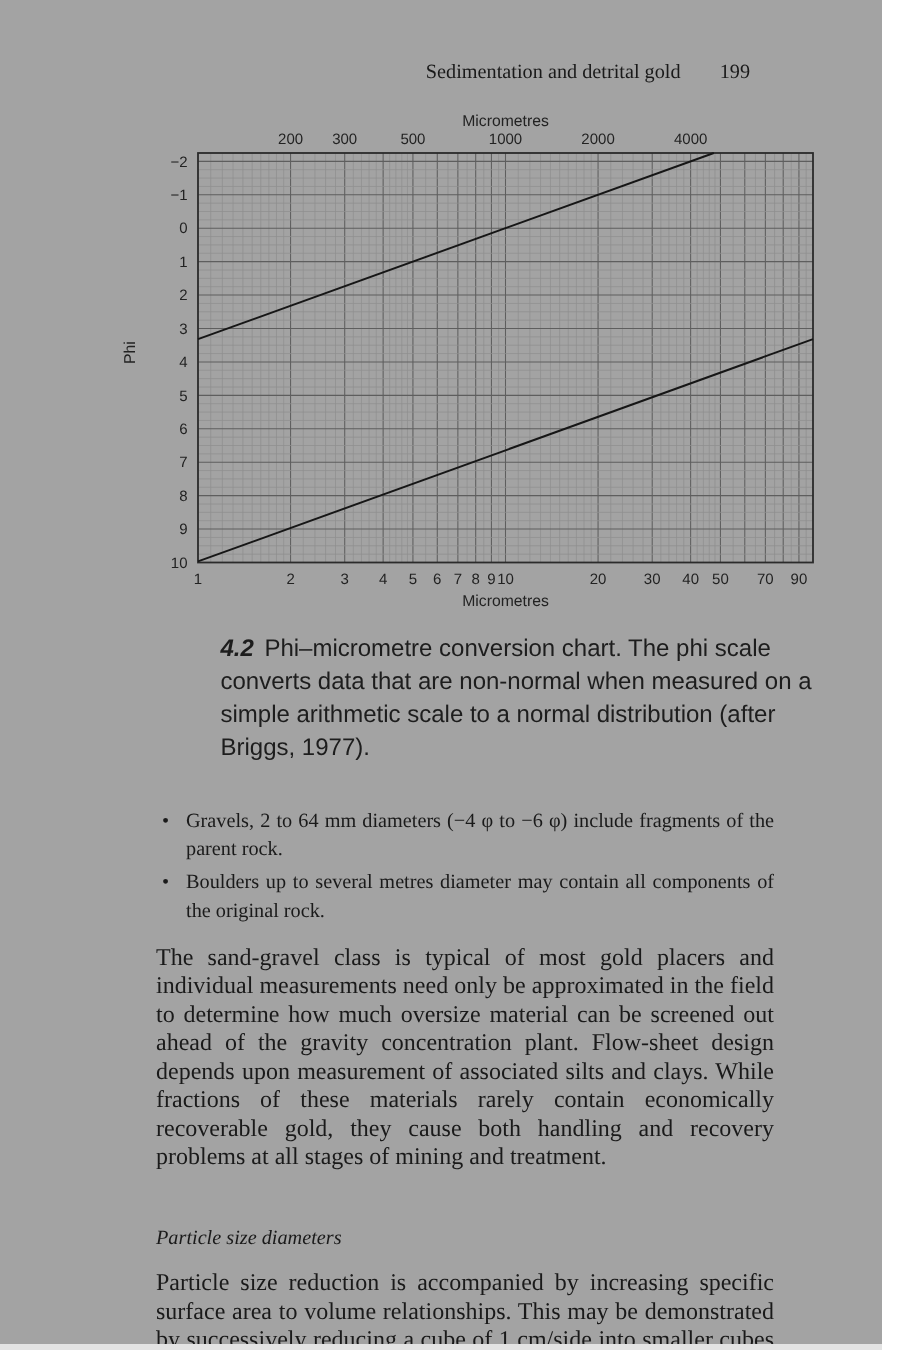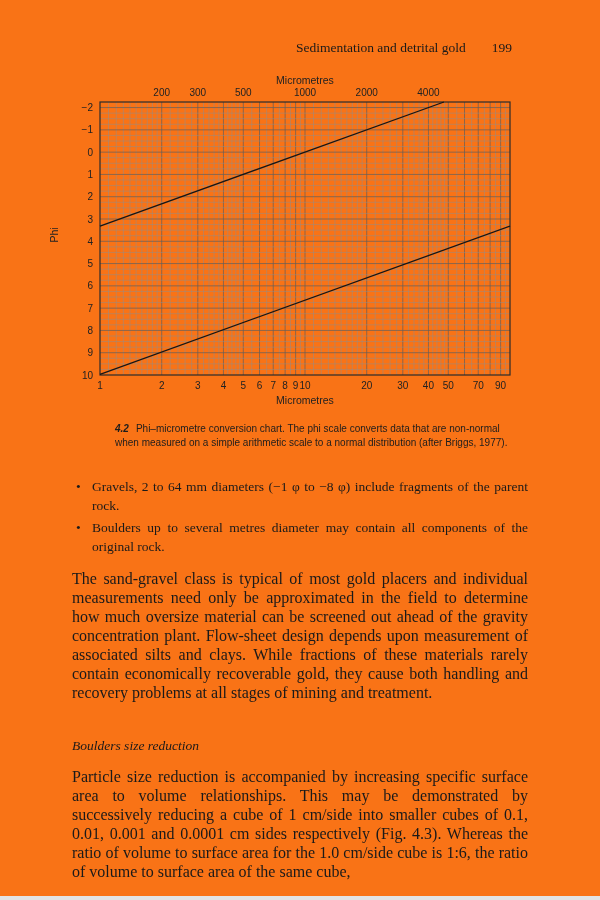--- a/index.html
+++ b/index.html
@@ -1,42 +1,43 @@
 <!DOCTYPE html>
 <html><head>
 <meta charset="utf-8">
 <style>
   html,body{margin:0;padding:0;background:#ffffff;}
   .page{
     position:relative;
-    width:600px;height:900px;
-    background:#f97316;
+    width:556px;height:900px;
+    background:#a3a3a3;
     font-family:"Liberation Serif",serif;
     color:#1a1a1a;
     overflow:hidden;
+    padding-left:32px;
   }
   .header{
     padding-top:40px;
     text-align:right;
     margin-right:88px;
     font-size:13.5px;
   }
   .header .pageno{display:inline-block;margin-left:26px;}
   .figure{
     position:relative;
     margin-top:16px;
     height:346px;
   }
   .figure svg{position:absolute;left:0;top:0;}
   svg text{font-family:"Liberation Sans",sans-serif;fill:#222;}
   .caption{
     margin:4px 17px 0 115px;
     width:397px;
     font-family:"Liberation Sans",sans-serif;
-    font-size:10px;
+    font-size:16px;
     line-height:1.38;
     color:#1d1d1d;
     text-align:left;
   }
   .caption .capnum{font-style:italic;font-weight:700;margin-right:7px;}
   .bullets{margin:27px 72px 0 72px;}
   .bullet-row{display:flex;align-items:flex-start;margin-bottom:3px;}
   .bullet-marker{width:16px;flex:0 0 16px;padding-left:4px;font-size:13.5px;line-height:19px;}
   .bullet-text{flex:1;font-size:13.5px;line-height:19px;text-align:justify;}
   .para{
@@ -228,29 +229,29 @@
       </svg>
   </div>
 
   <div class="caption">
     <span class="capnum">4.2</span><span>Phi–micrometre conversion chart. The phi scale converts data that are non-normal when measured on a simple arithmetic scale to a normal distribution (after Briggs, 1977).</span>
   </div>
 
   <div class="bullets">
     <div class="bullet-row">
       <span class="bullet-marker">•</span>
-      <span class="bullet-text">Gravels, 2 to 64 mm diameters (−1 φ to −8 φ) include fragments of the parent rock.</span>
+      <span class="bullet-text">Gravels, 2 to 64 mm diameters (−4 φ to −6 φ) include fragments of the parent rock.</span>
     </div>
     <div class="bullet-row">
       <span class="bullet-marker">•</span>
       <span class="bullet-text">Boulders up to several metres diameter may contain all components of the original rock.</span>
     </div>
   </div>
 
   <div class="para">The sand-gravel class is typical of most gold placers and individual measurements need only be approximated in the field to determine how much oversize material can be screened out ahead of the gravity concentration plant. Flow-sheet design depends upon measurement of associated silts and clays. While fractions of these materials rarely contain economically recoverable gold, they cause both handling and recovery problems at all stages of mining and treatment.</div>
 
-  <div class="section-heading">Boulders size reduction</div>
+  <div class="section-heading">Particle size diameters</div>
 
   <div class="para second">Particle size reduction is accompanied by increasing specific surface area to volume relationships. This may be demonstrated by successively reducing a cube of 1 cm/side into smaller cubes of 0.1, 0.01, 0.001 and 0.0001 cm sides respectively (Fig. 4.3). Whereas the ratio of volume to surface area for the 1.0 cm/side cube is 1:6, the ratio of volume to surface area of the same cube,</div>
 
   <div class="bottom-edge"></div>
 
 </div>
 
 </body></html>

